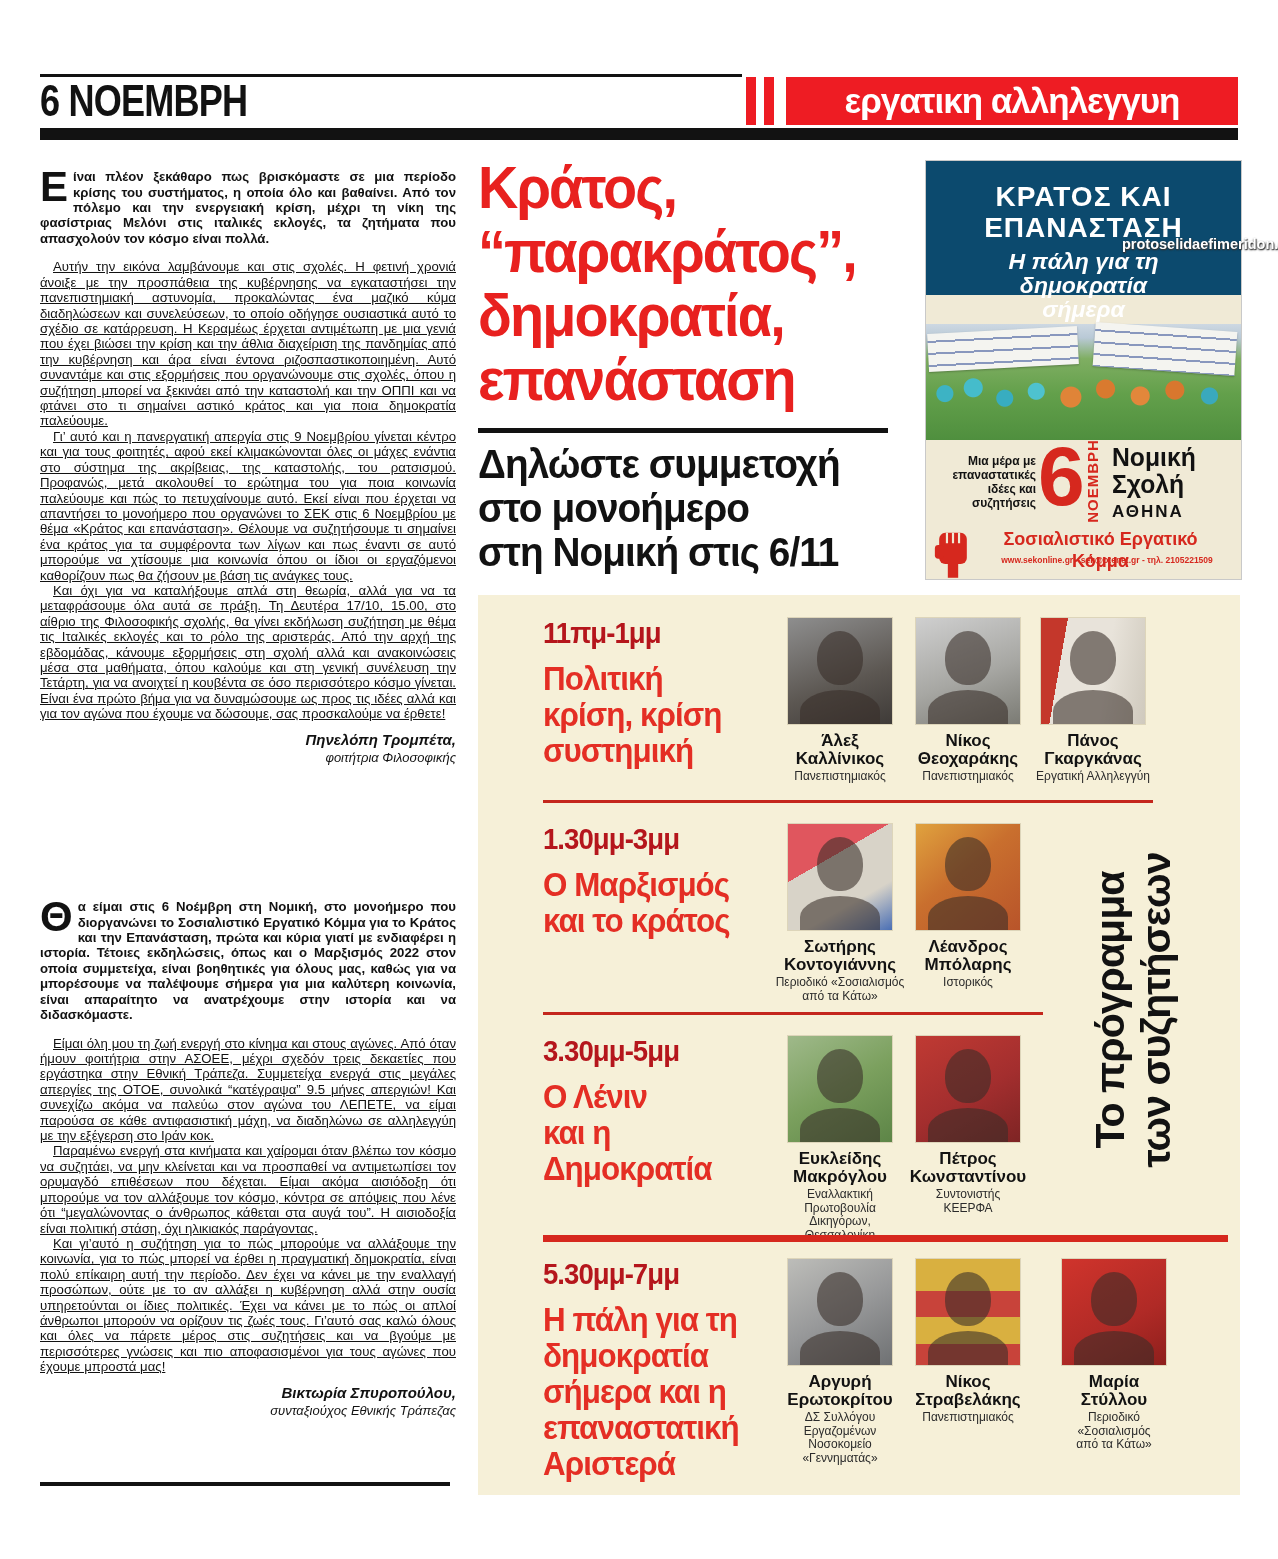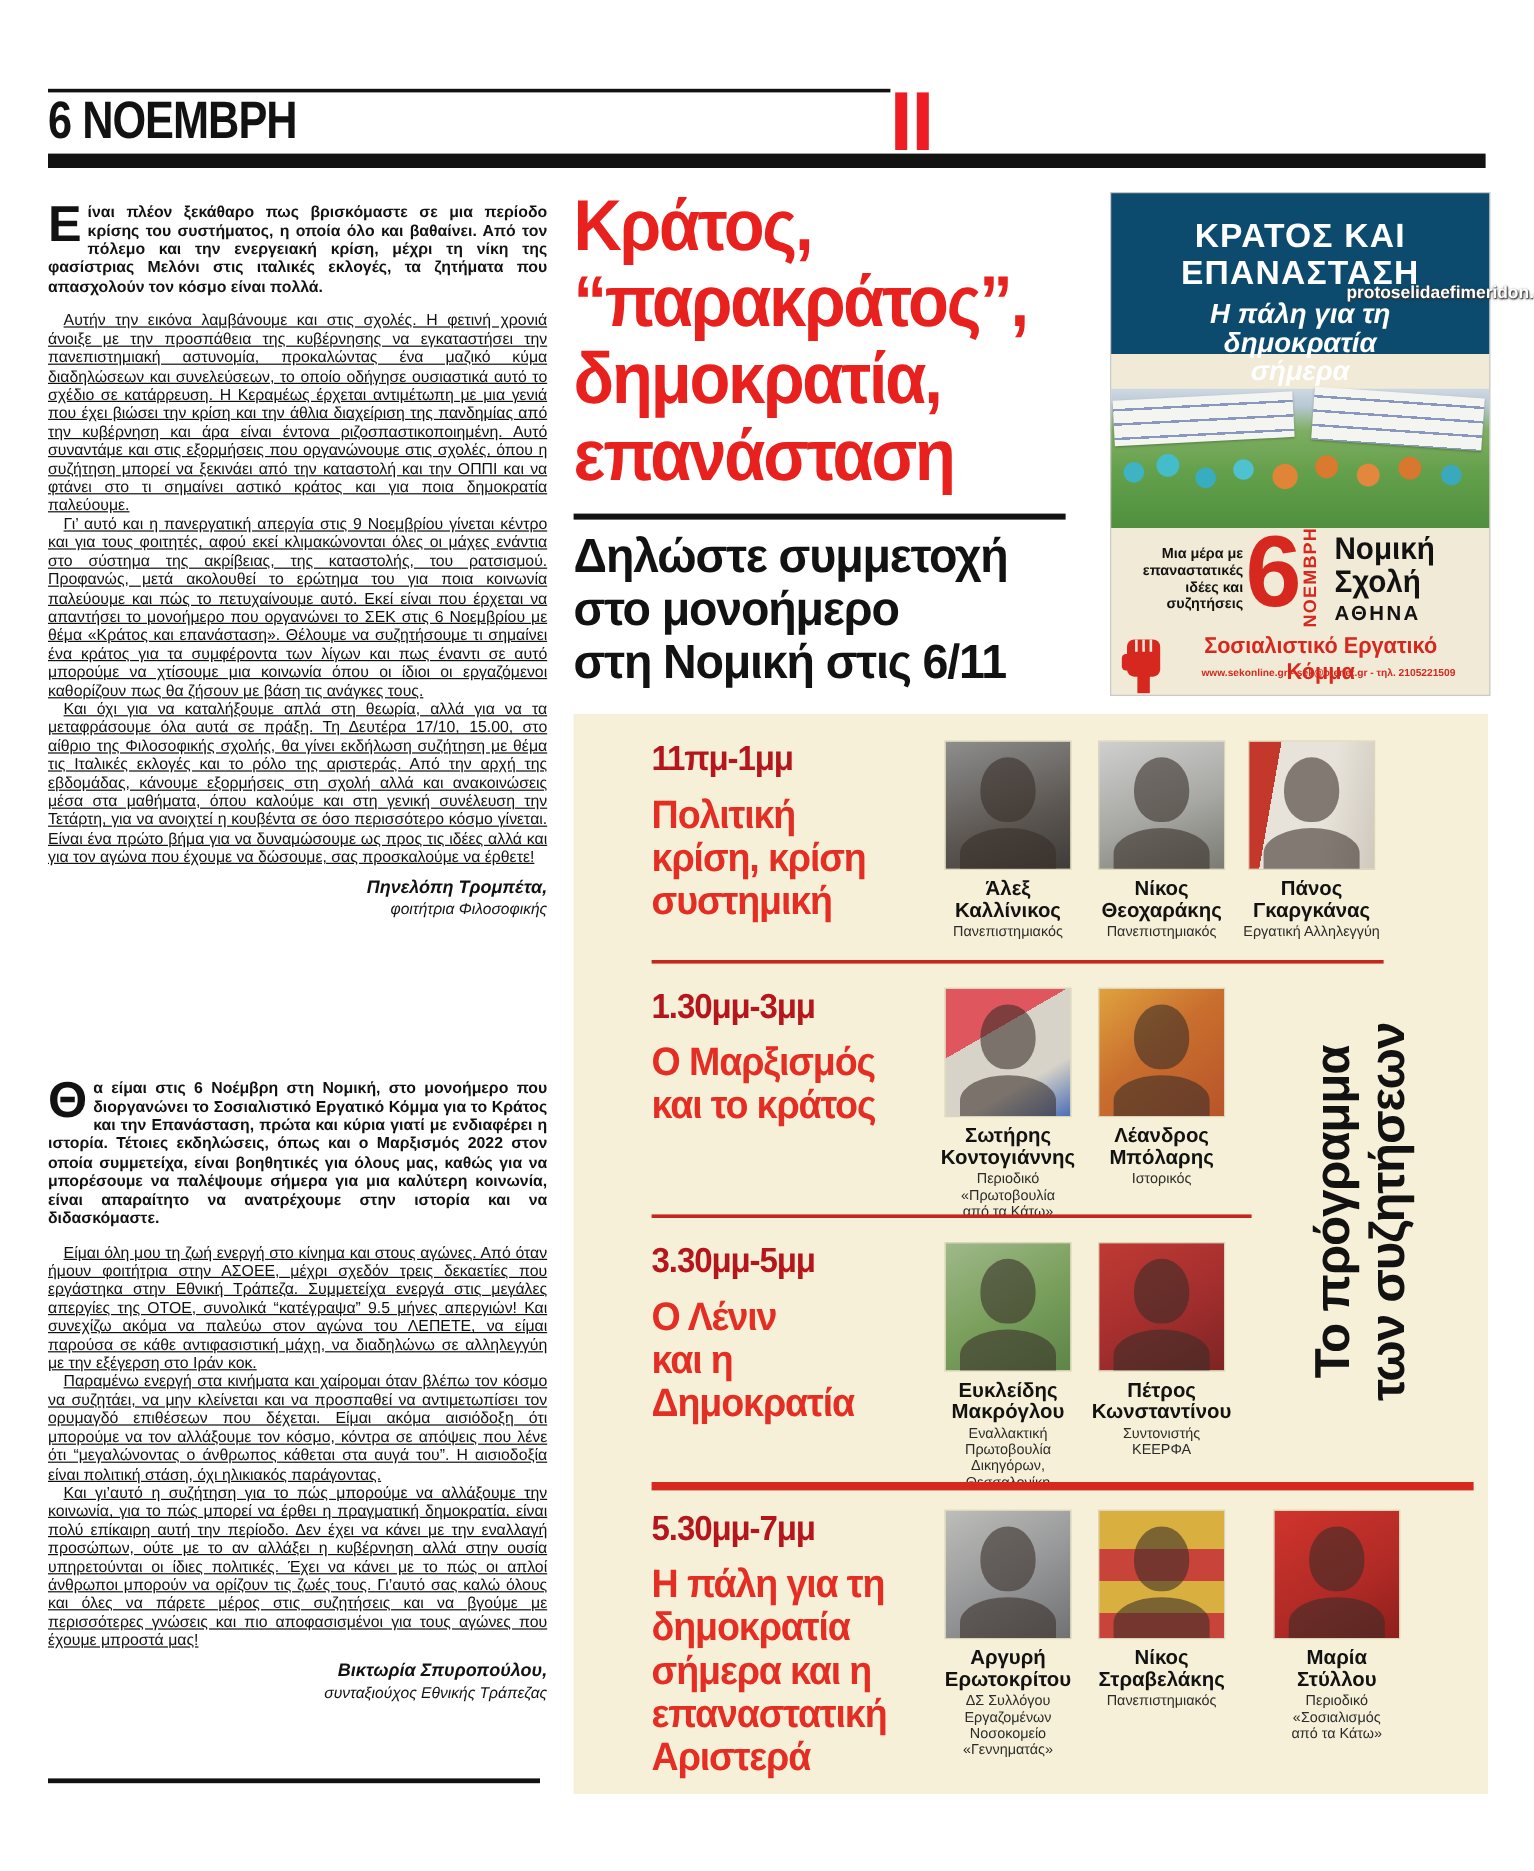--- a/index.html
+++ b/index.html
@@ -109,20 +109,23 @@
 </style>
 </head>
 <body>
 
 <div class="page">
 
   <div class="abs top-rule"></div>
   <div class="abs date-head">6 ΝΟΕΜΒΡΗ</div>
   <div class="abs red-bar" style="left:746px;"></div>
   <div class="abs red-bar" style="left:764px;"></div>
+  <div class="abs masthead-box">
+    <span>εργατικη αλληλεγγυη</span>
+  </div>
   <div class="abs thick-rule"></div>
 
   <div class="abs article" style="top:156px;">
     <p class="lead"><span class="dropcap">Ε</span><span>ίναι πλέον ξεκάθαρο πως βρισκόμαστε σε μια περίοδο κρίσης του συστήματος, η οποία όλο και βαθαίνει. Από τον πόλεμο και την ενεργειακή κρίση, μέχρι τη νίκη της φασίστριας Μελόνι στις ιταλικές εκλογές, τα ζητήματα που απασχολούν τον κόσμο είναι πολλά.</span></p>
     <p class="para">Αυτήν την εικόνα λαμβάνουμε και στις σχολές. Η φετινή χρονιά άνοιξε με την προσπάθεια της κυβέρνησης να εγκαταστήσει την πανεπιστημιακή αστυνομία, προκαλώντας ένα μαζικό κύμα διαδηλώσεων και συνελεύσεων, το οποίο οδήγησε ουσιαστικά αυτό το σχέδιο σε κατάρρευση. Η Κεραμέως έρχεται αντιμέτωπη με μια γενιά που έχει βιώσει την κρίση και την άθλια διαχείριση της πανδημίας από την κυβέρνηση και άρα είναι έντονα ριζοσπαστικοποιημένη. Αυτό συναντάμε και στις εξορμήσεις που οργανώνουμε στις σχολές, όπου η συζήτηση μπορεί να ξεκινάει από την καταστολή και την ΟΠΠΙ και να φτάνει στο τι σημαίνει αστικό κράτος και για ποια δημοκρατία παλεύουμε.</p>
     <p class="para">Γι’ αυτό και η πανεργατική απεργία στις 9 Νοεμβρίου γίνεται κέντρο και για τους φοιτητές, αφού εκεί κλιμακώνονται όλες οι μάχες ενάντια στο σύστημα της ακρίβειας, της καταστολής, του ρατσισμού. Προφανώς, μετά ακολουθεί το ερώτημα του για ποια κοινωνία παλεύουμε και πώς το πετυχαίνουμε αυτό. Εκεί είναι που έρχεται να απαντήσει το μονοήμερο που οργανώνει το ΣΕΚ στις 6 Νοεμβρίου με θέμα «Κράτος και επανάσταση». Θέλουμε να συζητήσουμε τι σημαίνει ένα κράτος για τα συμφέροντα των λίγων και πως έναντι σε αυτό μπορούμε να χτίσουμε μια κοινωνία όπου οι ίδιοι οι εργαζόμενοι καθορίζουν πως θα ζήσουν με βάση τις ανάγκες τους.</p>
     <p class="para">Και όχι για να καταλήξουμε απλά στη θεωρία, αλλά για να τα μεταφράσουμε όλα αυτά σε πράξη. Τη Δευτέρα 17/10, 15.00, στο αίθριο της Φιλοσοφικής σχολής, θα γίνει εκδήλωση συζήτηση με θέμα τις Ιταλικές εκλογές και το ρόλο της αριστεράς. Από την αρχή της εβδομάδας, κάνουμε εξορμήσεις στη σχολή αλλά και ανακοινώσεις μέσα στα μαθήματα, όπου καλούμε και στη γενική συνέλευση την Τετάρτη, για να ανοιχτεί η κουβέντα σε όσο περισσότερο κόσμο γίνεται. Είναι ένα πρώτο βήμα για να δυναμώσουμε ως προς τις ιδέες αλλά και για τον αγώνα που έχουμε να δώσουμε, σας προσκαλούμε να έρθετε!</p>
     <div class="byline">
       <div class="b-name">Πηνελόπη Τρομπέτα,</div>
       <div class="b-role">φοιτήτρια Φιλοσοφικής</div>
@@ -216,21 +219,21 @@
     <div class="divider" style="left:65px;top:205px;width:610px;"></div>
 
     <div class="s-row" style="top:228px;">
       <div class="s-time">1.30μμ-3μμ</div>
       <div class="s-title ml">Ο Μαρξισμός
 και το κράτος</div>
       <div class="speaker" style="left:297px;top:0;">
         <div class="photo p4"></div>
         <div class="sp-name ml">Σωτήρης
 Κοντογιάννης</div>
-        <div class="sp-role ml">Περιοδικό «Πρωτοβουλία
+        <div class="sp-role ml">Περιοδικό «Σοσιαλισμός
 από τα Κάτω»</div>
       </div>
       <div class="speaker" style="left:425px;top:0;">
         <div class="photo p5"></div>
         <div class="sp-name ml">Λέανδρος
 Μπόλαρης</div>
         <div class="sp-role ml">Ιστορικός</div>
       </div>
     </div>
     <div class="divider" style="left:65px;top:417px;width:500px;"></div>

